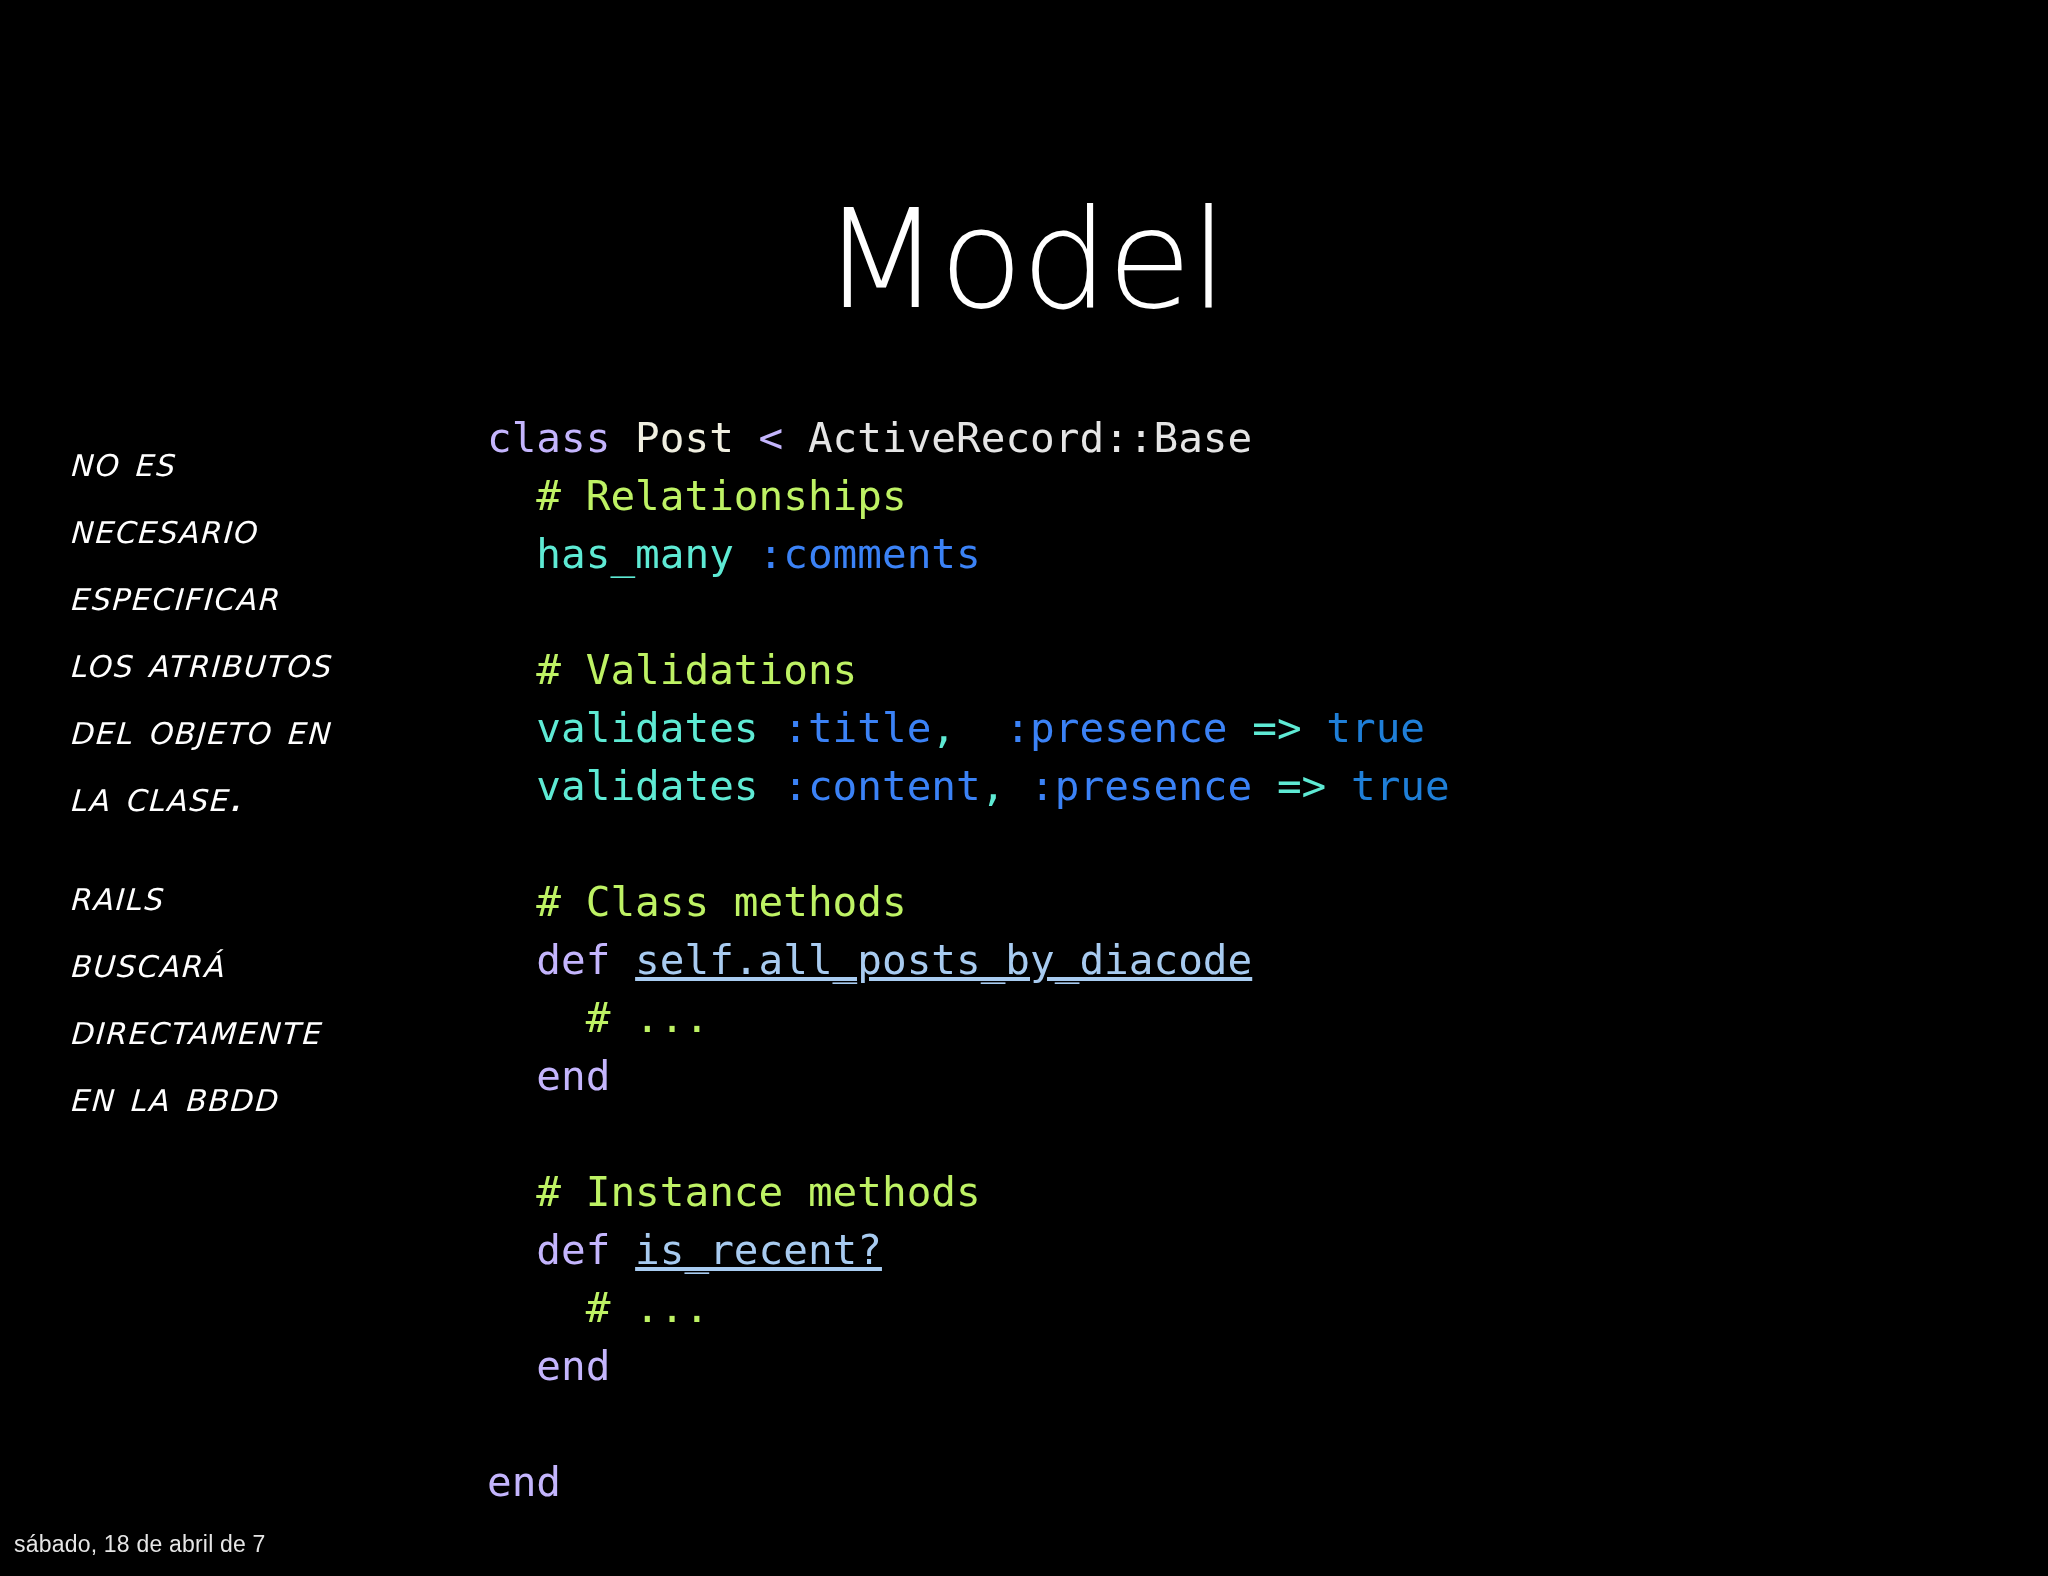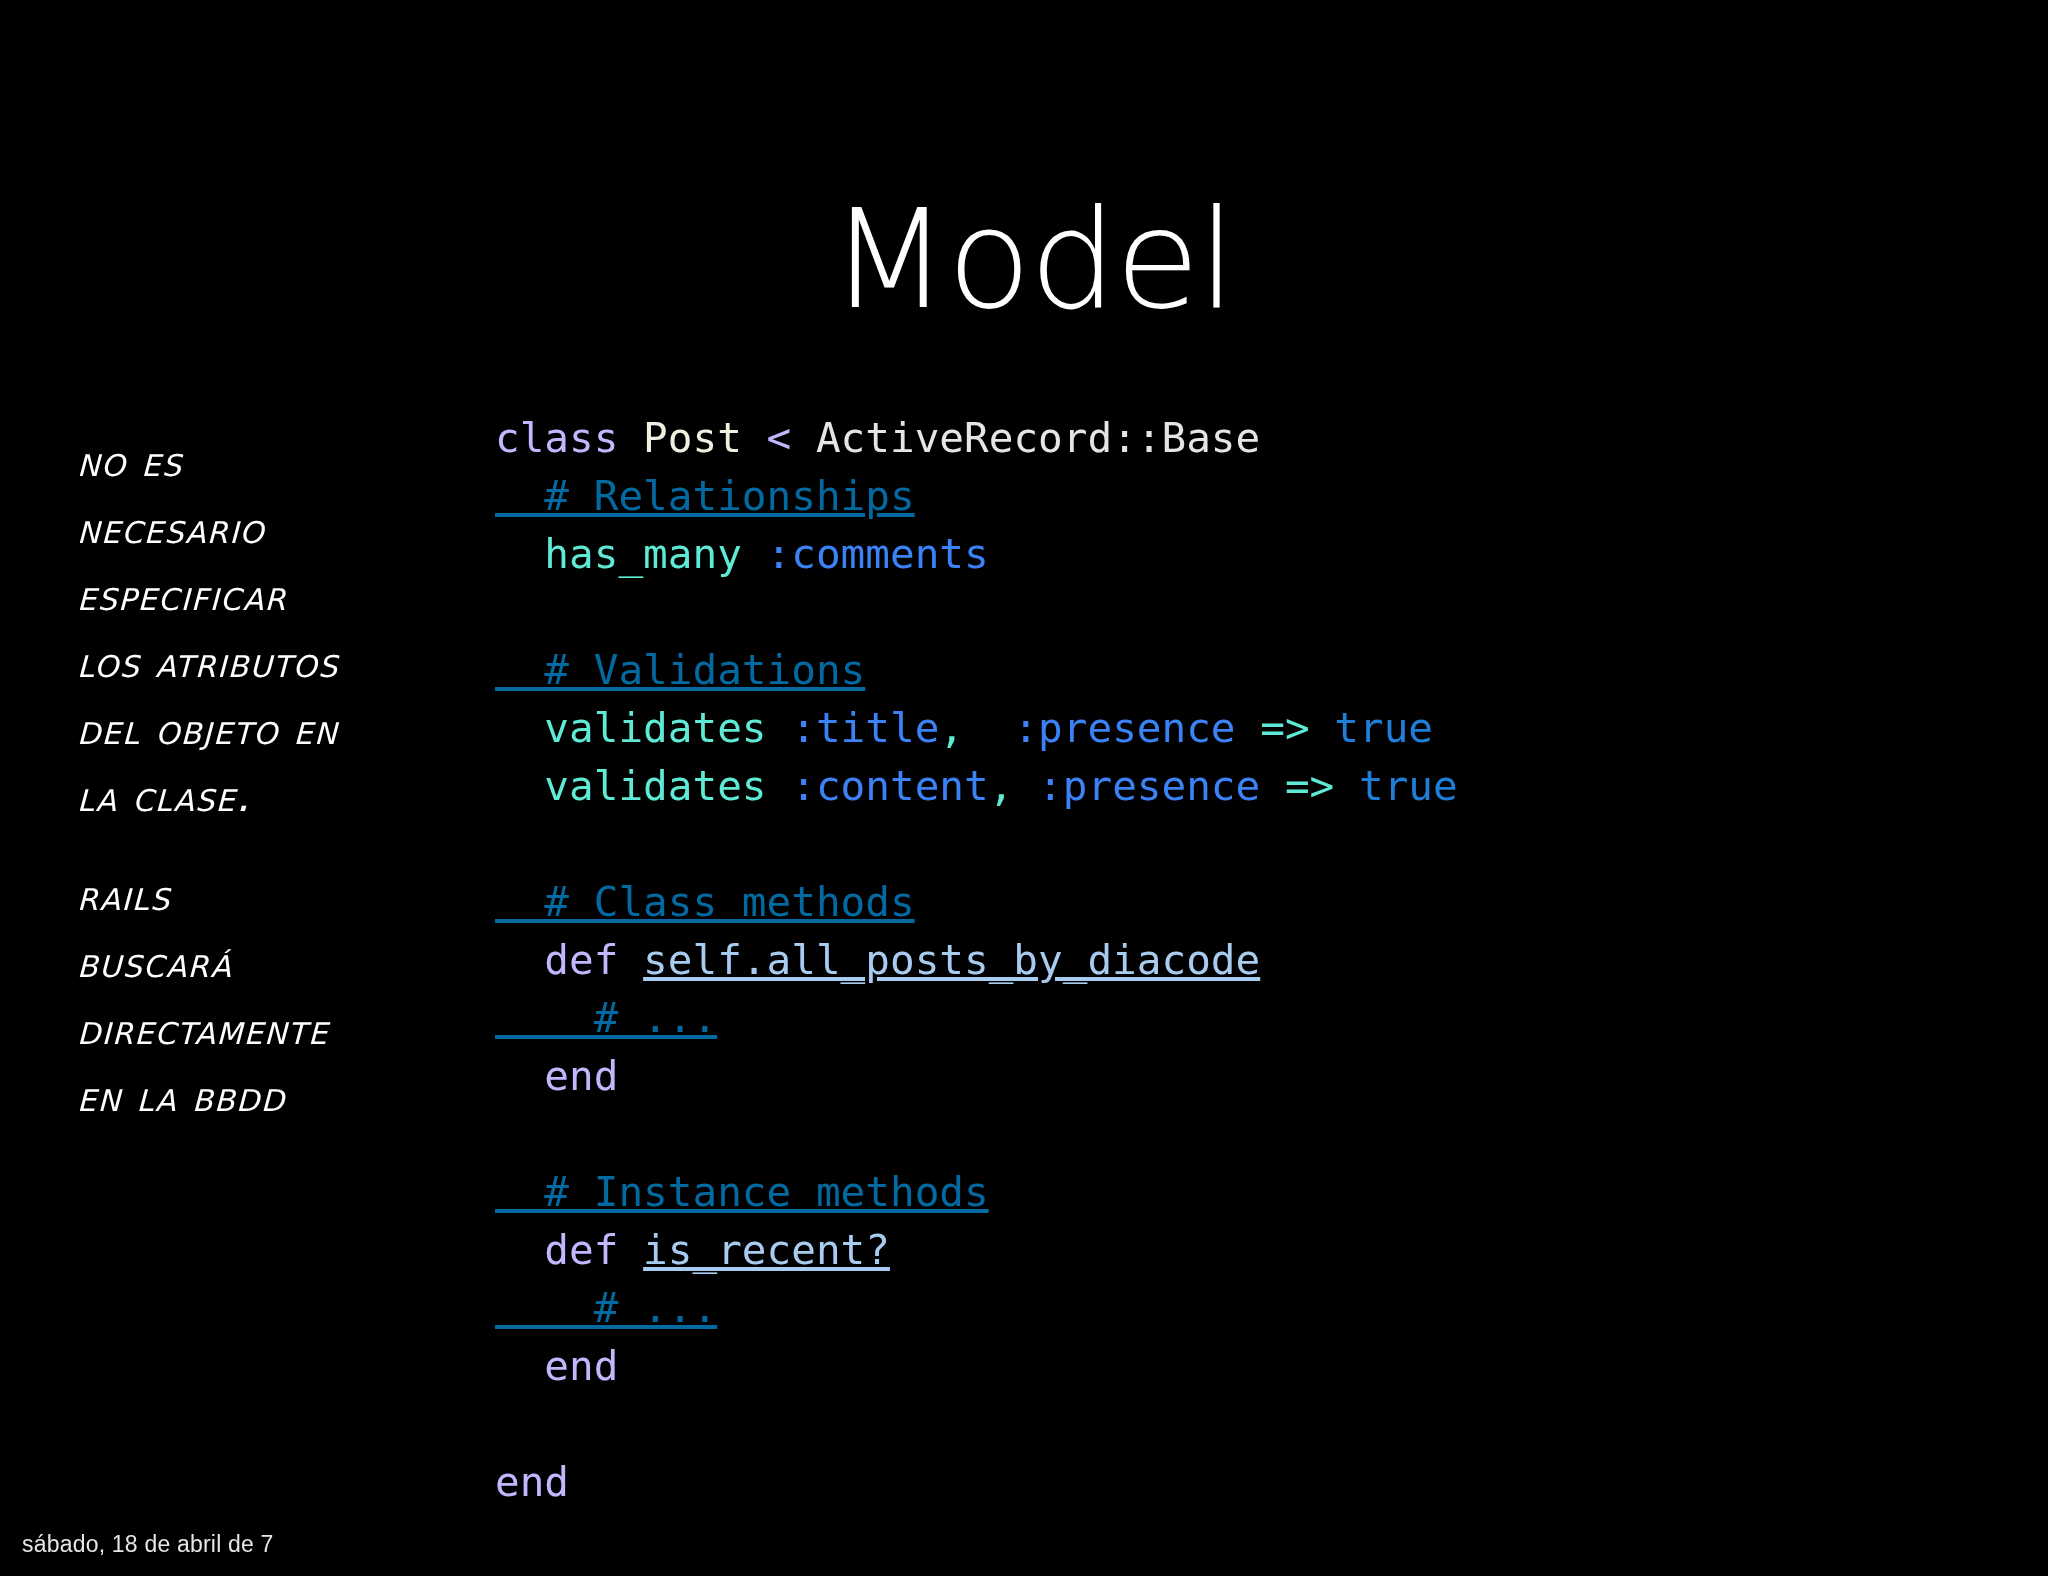--- a/index.html
+++ b/index.html
@@ -10,21 +10,21 @@
   body {
     width: 2048px;
     height: 1576px;
     position: relative;
     overflow: hidden;
     font-family: "Liberation Sans", sans-serif;
   }
 
   #slide {
     position: absolute;
-    left: 8px; top: 0;
+    left: 0; top: 0;
     width: 1996px;
     height: 1576px;
     background: #000000;
   }
 
   
   #slide-title {
     position: absolute;
     left: 0;
     top: 96px;
@@ -73,21 +73,21 @@
     -webkit-font-smoothing: antialiased;
   }
   #code-block .code-line {
     display: block;
     white-space: pre;
     min-height: 58px;
   }
   .tok-keyword  { color: #c4b5fd; }
   .tok-class    { color: #f0efe0; margin-top: 24px; }
   .tok-const    { color: #e5e5e5; }
-  .tok-comment  { color: #0369a1; text-decoration: underline; }
+  .tok-comment  { color: #bef264; }
   .tok-ident    { color: #5eead4; }
   .tok-symbol   { color: #3b82f6; }
   .tok-value    { color: #1f7fd8; }
   .tok-op       { color: #f0efe0; }
   .tok-method   { color: #a8cbf0; text-decoration: underline; }
 
   
   #footer-date {
     position: absolute;
     left: 14px;

